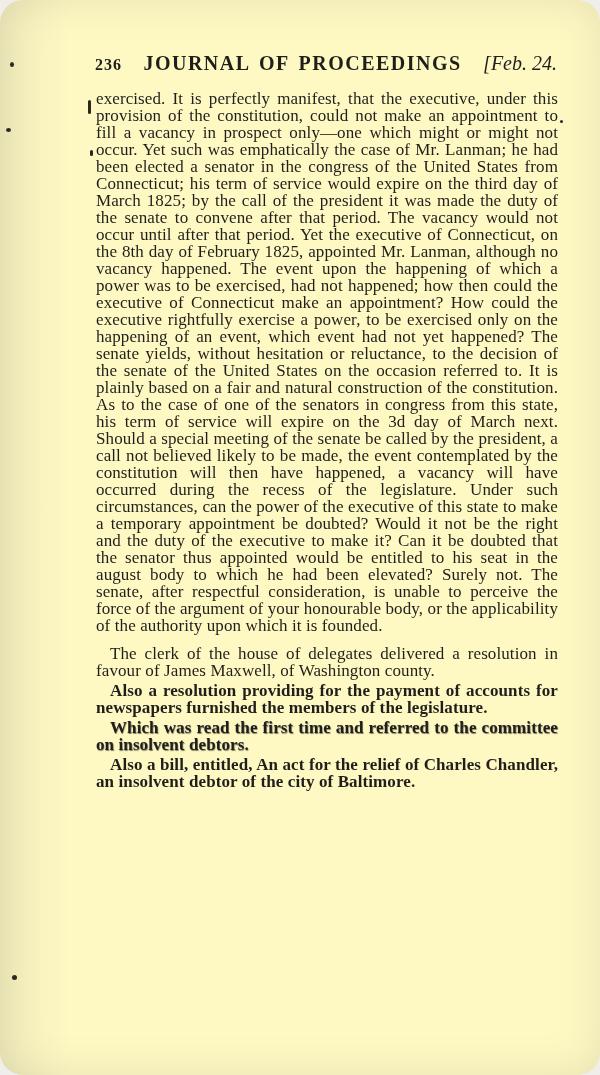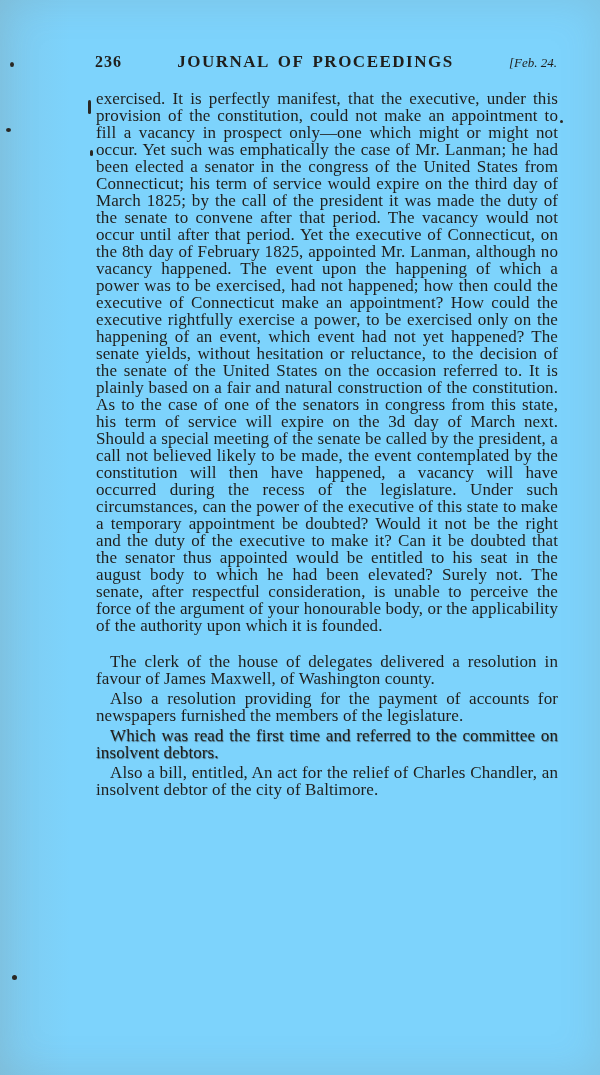--- a/index.html
+++ b/index.html
@@ -5,24 +5,25 @@
   html, body {
     margin: 0;
     padding: 0;
     background: #efeeea;
     font-family: "Liberation Serif", "DejaVu Serif", serif;
   }
   .page {
     position: relative;
     width: 600px;
     height: 1075px;
-    background: #7dd3fc;
+    background: #fef9c3;
     color: #201e1b;
     overflow: hidden;
     box-shadow: inset 0 0 40px rgba(120,115,105,0.18);
+    border-radius: 23px;
   }
   
   .page::before {
     content: "";
     position: absolute;
     left: 0; top: 0; bottom: 0;
     width: 70px;
     background: linear-gradient(to right, rgba(140,135,125,0.12), rgba(140,135,125,0));
     pointer-events: none;
   }
@@ -35,49 +36,50 @@
     align-items: baseline;
     justify-content: space-between;
   }
   .header .page-num {
     font-weight: bold;
     font-size: 16px;
     letter-spacing: 1px;
   }
   .header .title {
     font-weight: bold;
-    font-size: 17px;
+    font-size: 20px;
     letter-spacing: 1.5px;
     word-spacing: 3px;
   }
   .header .date {
     font-style: italic;
-    font-size: 13px;
+    font-size: 20px;
   }
   .body-text {
     position: absolute;
     top: 90px;
     left: 96px;
     width: 462px;
   }
   .body-text p {
     margin: 0;
     font-size: 17px;
     line-height: 17px;
     text-align: justify;
     letter-spacing: 0.1px;
   }
   .body-text p.indent {
     text-indent: 14px;
   }
   .body-text p + p {
-    margin-top: 19px;
+    margin-top: 11px;
   }
   .body-text p.gap {
     margin-top: 3px;
+    font-weight: bold;
   }
   .smudged {
     text-shadow: 0.6px 0.8px 0.9px rgba(32,30,27,0.55);
   }
   .speck {
     position: absolute;
     background: #2a2824;
     border-radius: 50%;
   }
   .s1 { left: 10px;  top: 62px;  width: 4px; height: 5px; }

